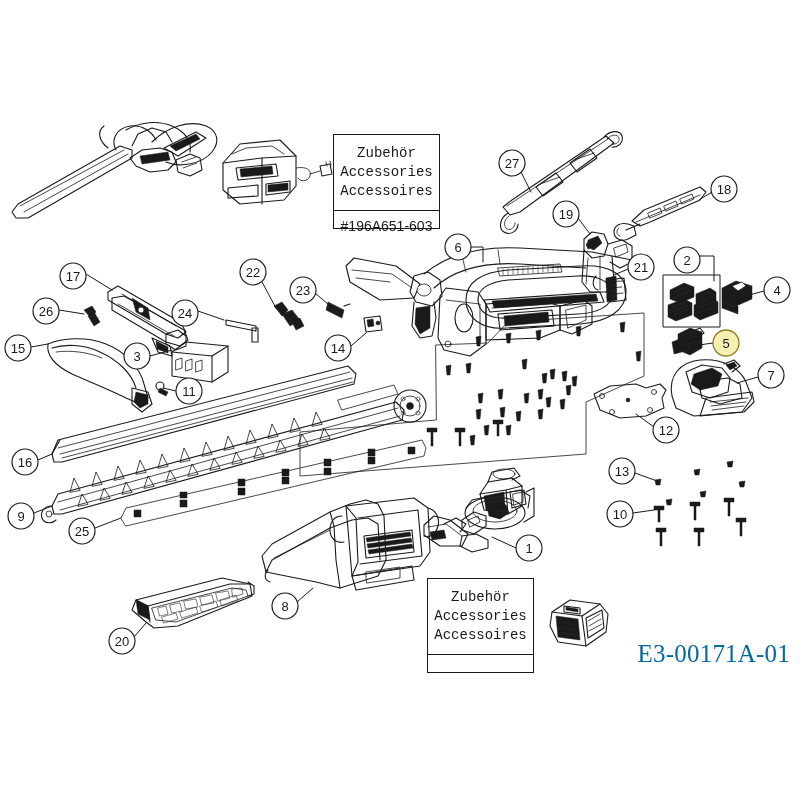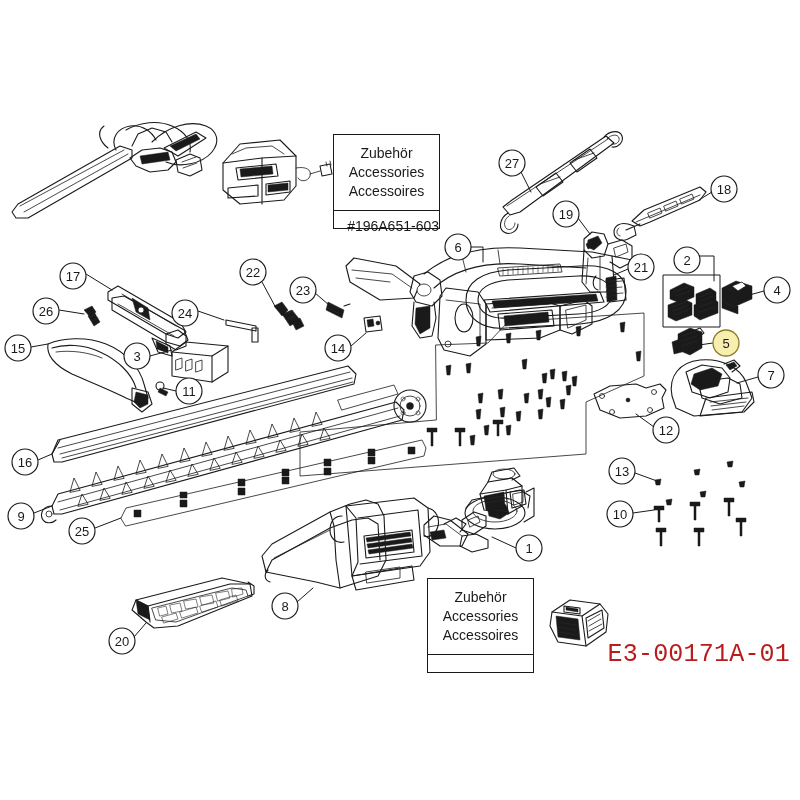--- a/index.html
+++ b/index.html
@@ -56,40 +56,40 @@
     border: 1.3px solid #1a1a1a;
     background: #ffffff;
     box-sizing: border-box;
   }
   .acc-lines {
     padding: 9px 0 9px 0;
     text-align: center;
     border-bottom: 1.3px solid #1a1a1a;
   }
   .acc-lines div {
-    font-family: Liberation Sans, sans-serif;
+    font-family: Liberation Mono, monospace;
     font-size: 14px;
     color: #1a1a1a;
     line-height: 19px;
     text-align: center;
   }
   .acc-code {
     font-family: "Liberation Sans", sans-serif;
     font-size: 14px;
     color: #1a1a1a;
-    text-align: right;
+    text-align: center;
     padding: 7px 0 7px 0;
   }
   #drawing-ref {
     position: absolute;
     right: 10px;
     top: 640px;
-    font-family: Liberation Mono, monospace;
+    font-family: Liberation Serif, serif;
     font-size: 25px;
-    color: #b91c1c;
+    color: #0369a1;
     letter-spacing: 0.2px;
     white-space: nowrap;
     margin-left: 40px;
   }
 </style>
 </head>
 <body>
 
 <div id="page">
 

